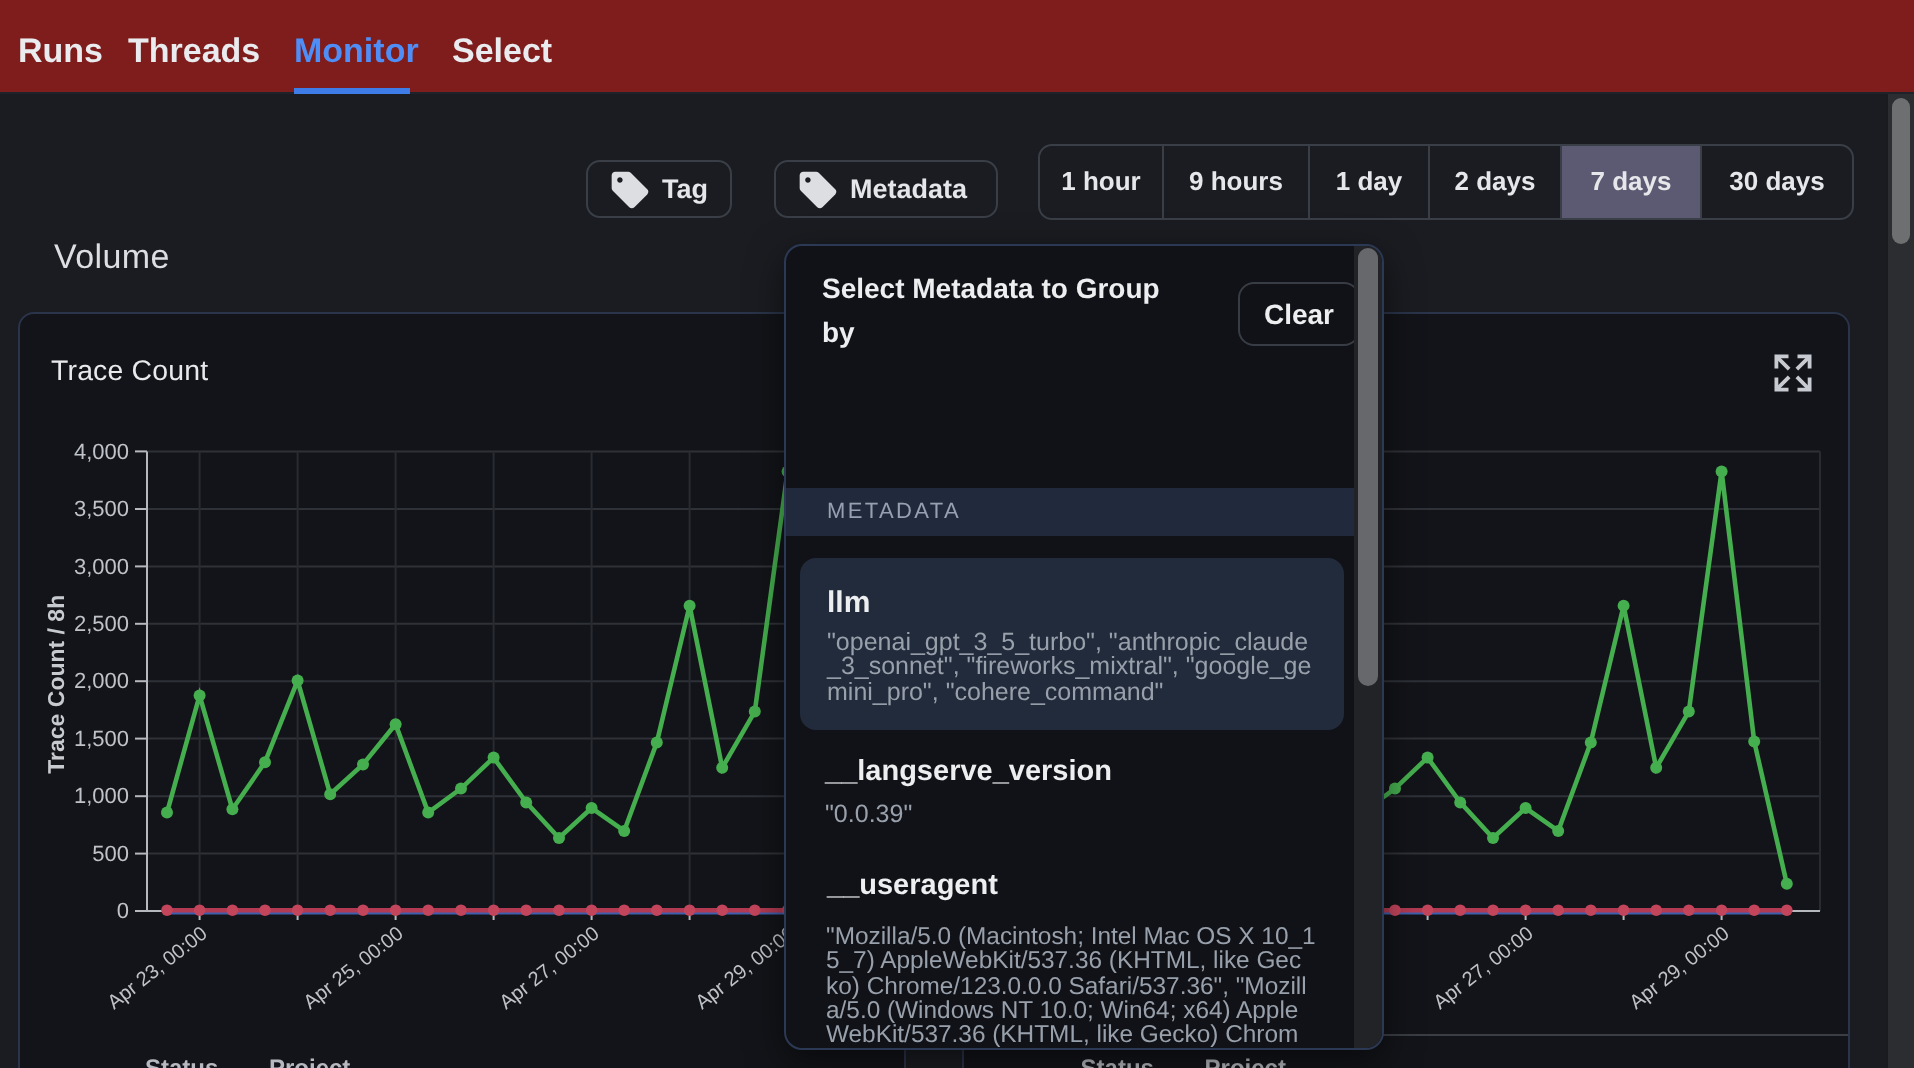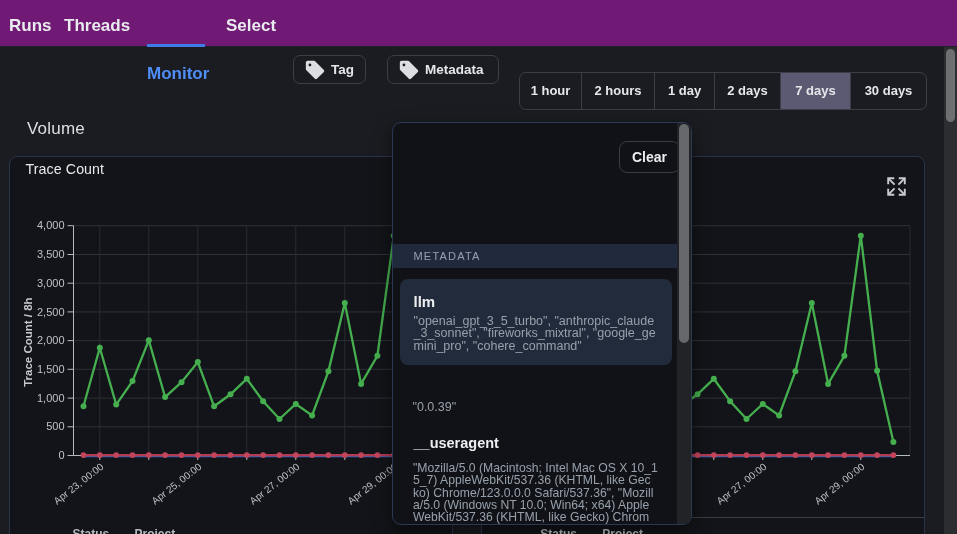--- a/index.html
+++ b/index.html
@@ -1,60 +1,60 @@
 <!DOCTYPE html>
 <html><head><meta charset="utf-8"><style>
 * { margin:0; padding:0; box-sizing:border-box; }
 html,body { width:957px; height:534px; overflow:hidden; background:#1a1c21;
   font-family:"Liberation Sans", sans-serif; }
-.nav { position:absolute; left:0; top:0; width:957px; height:47px; background:#701a75;
+.nav { position:absolute; left:0; top:0; width:957px; height:47px; background:#7f1d1d;
   border-bottom:1px solid #20222a; }
 .nav a { position:absolute; top:16px; font-size:17px; font-weight:bold; color:#e9ebee; text-decoration:none; }
 .navline { position:absolute; left:147px; top:44px; width:58px; height:3px; background:#3e7de8; }
 .panel { position:absolute; top:155.5px; width:444.2px; height:390px;
   background:#131419; border:1px solid #2a344a; border-radius:8px; }
-.ptitle { position:absolute; left:16px; top:4px; font-size:14.2px; color:#e7e9eb; letter-spacing:0.1px; }
+.ptitle { position:absolute; left:16px; top:21px; font-size:14.2px; color:#e7e9eb; letter-spacing:0.1px; }
 .pexpand { position:absolute; right:18.5px; top:20.5px; }
 .psep { position:absolute; left:0; top:360px; width:442px; height:1px; background:#3a3d44; }
 .ptab { position:absolute; top:370.5px; font-size:12px; font-weight:bold; color:#b6bac0; }
-.btn { position:absolute; top:55px; height:29px; border:1px solid #3a3e46; border-radius:7px;
+.btn { position:absolute; top:80px; height:29px; border:1px solid #3a3e46; border-radius:7px;
   color:#e4e6e9; font-size:13.5px; font-weight:bold; display:flex; align-items:center; justify-content:flex-start; padding-left:9.5px; gap:5.5px; }
 .tgroup { position:absolute; left:519px; top:71.5px; height:38px; border:1px solid #3a3e46;
   border-radius:7px; display:flex; overflow:hidden; }
 .tgroup div { height:100%; display:flex; align-items:center; justify-content:center;
   font-size:13px; font-weight:bold; color:#e6e7ea; border-right:1px solid #3a3e46; }
 .tgroup div:last-child { border-right:none; }
 .dd { position:absolute; left:391.5px; top:122px; width:300px; height:403px; background:#111217;
   border:1px solid #2c3954; border-radius:9px; z-index:10; overflow:hidden; box-shadow:0 6px 18px rgba(0,0,0,0.5); }
 .gray { color:#98a0ab; }
 </style></head>
 <body>
 <div class="nav">
   <a style="left:9px;">Runs</a>
   <a style="left:64px;">Threads</a>
-  <a style="left:147px; color:#4f8ef7;margin-top:48px;">Monitor</a>
+  <a style="left:147px; color:#4f8ef7;">Monitor</a>
   <a style="left:226px;">Select</a>
   <div class="navline"></div>
 </div>
 
 <div class="btn" style="left:293px; width:73px;">
     <svg width="22" height="22" viewBox="0 0 24 24" fill="#dcdee2">
       <path d="M21.4 11.6l-9-9C12 2.2 11.5 2 11 2H4c-1.1 0-2 .9-2 2v7c0 .5.2 1 .6 1.4l9 9c.4.4.9.6 1.4.6s1-.2 1.4-.6l7-7c.4-.4.6-.9.6-1.4s-.2-1.1-.6-1.4zM6.5 8C5.7 8 5 7.3 5 6.5S5.7 5 6.5 5 8 5.7 8 6.5 7.3 8 6.5 8z"></path>
     </svg>
     <span>Tag</span>
   </div>
 <div class="btn" style="left:387px; width:112px;">
     <svg width="22" height="22" viewBox="0 0 24 24" fill="#dcdee2">
       <path d="M21.4 11.6l-9-9C12 2.2 11.5 2 11 2H4c-1.1 0-2 .9-2 2v7c0 .5.2 1 .6 1.4l9 9c.4.4.9.6 1.4.6s1-.2 1.4-.6l7-7c.4-.4.6-.9.6-1.4s-.2-1.1-.6-1.4zM6.5 8C5.7 8 5 7.3 5 6.5S5.7 5 6.5 5 8 5.7 8 6.5 7.3 8 6.5 8z"></path>
     </svg>
     <span>Metadata</span>
   </div>
 <div class="tgroup">
   <div style="width:62px;">1 hour</div>
-  <div style="width:73px;">2 hours</div>
+  <div style="width:73px;">9 hours</div>
   <div style="width:60px;">1 day</div>
   <div style="width:66px;">2 days</div>
   <div style="width:70px; background:#5c5a72;">7 days</div>
   <div style="width:75px;">30 days</div>
 </div>
 
 <div style="position:absolute; left:27px; top:119px; font-size:17px; color:#dcdee2; letter-spacing:0.2px;">Volume</div>
 
 <div class="panel" style="left:8.5px;">
   <div class="ptitle">Trace Count</div>
@@ -269,25 +269,27 @@
 <circle cx="383.8" cy="78.7" r="3" fill="#45ae4e"></circle>
 <circle cx="400.1" cy="213.7" r="3" fill="#45ae4e"></circle>
 <circle cx="416.4" cy="284.9" r="3" fill="#45ae4e"></circle>
     </svg>
   <div class="psep"></div>
   <div class="ptab" style="left:58px;">Status</div>
   <div class="ptab" style="left:120px;">Project</div>
 </div>
 
 <div class="dd">
+  <div style="position:absolute; left:18.5px; top:11px; width:180px; font-size:14px; font-weight:bold; color:#eceef0; line-height:21.5px;">Select Metadata to Group by</div>
   <div style="position:absolute; left:210.5px; top:18px; width:61px; height:32px; border:1px solid #383c44; border-radius:8px; display:flex; align-items:center; justify-content:center; font-size:14px; font-weight:bold; color:#eceef0;margin-left:16px;">Clear</div>
   <div style="position:absolute; left:0; top:121px; width:300px; height:24.4px; background:#202a3c; display:flex; align-items:center; padding-left:21px; font-size:11px; letter-spacing:1.2px; color:#97a0b0;">METADATA</div>
   <div style="position:absolute; left:7.5px; top:155.7px; width:272px; height:86.8px; background:#222b3b; border-radius:8px;"></div>
   <div style="position:absolute; left:21px; top:170px; font-size:15px; font-weight:bold; color:#eceef0;">llm</div>
   <div class="gray" style="position:absolute; left:21px; top:191.5px; font-size:12.5px; line-height:12.9px;">"openai_gpt_3_5_turbo", "anthropic_claude<br>_3_sonnet", "fireworks_mixtral", "google_ge<br>mini_pro", "cohere_command"</div>
+  <div style="position:absolute; left:20px; top:255.4px; font-size:14.5px; font-weight:bold; color:#eceef0;">__langserve_version</div>
   <div class="gray" style="position:absolute; left:20px; top:276.7px; font-size:12.5px;">"0.0.39"</div>
   <div style="position:absolute; left:21px; top:311.8px; font-size:14.5px; font-weight:bold; color:#eceef0;">__useragent</div>
   <div class="gray" style="position:absolute; left:20.5px; top:339.2px; font-size:12.2px; line-height:12.2px;">"Mozilla/5.0 (Macintosh; Intel Mac OS X 10_1<br>5_7) AppleWebKit/537.36 (KHTML, like Gec<br>ko) Chrome/123.0.0.0 Safari/537.36", "Mozill<br>a/5.0 (Windows NT 10.0; Win64; x64) Apple<br>WebKit/537.36 (KHTML, like Gecko) Chrom</div>
   <div style="position:absolute; left:284.7px; top:0; width:15.3px; height:403px; background:#222327;"></div>
   <div style="position:absolute; left:286.3px; top:1px; width:9.8px; height:219px; background:#66686c; border-radius:5px;"></div>
 </div>
 
 <div style="position:absolute; left:942.6px; top:47px; width:14.4px; height:488px; background:#2c2d30; border-left:1px solid #1a1b1e;"></div>
 <div style="position:absolute; left:945.5px; top:49px; width:9.5px; height:73px; background:#6e6f71; border-radius:5px;"></div>
 </body></html>

